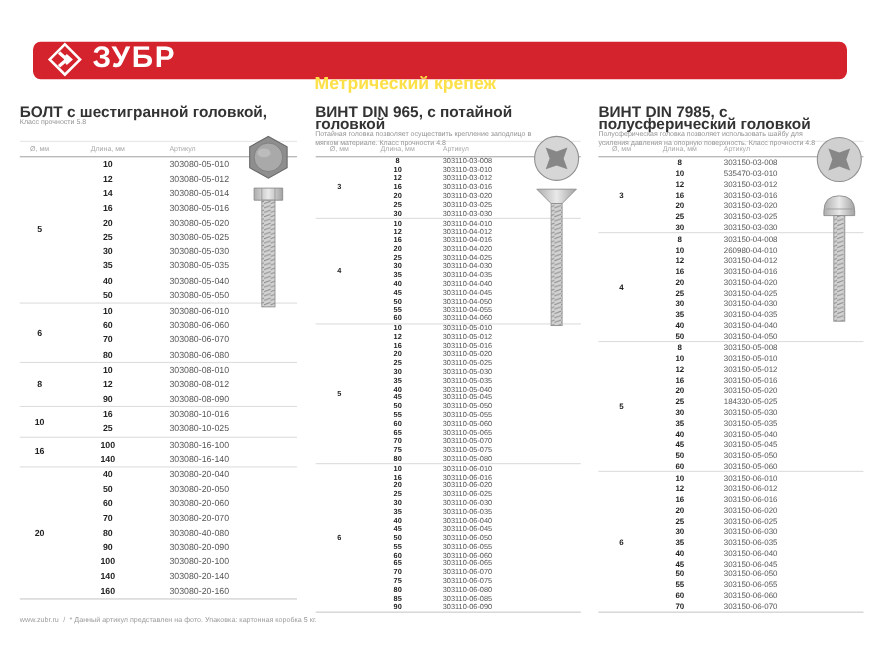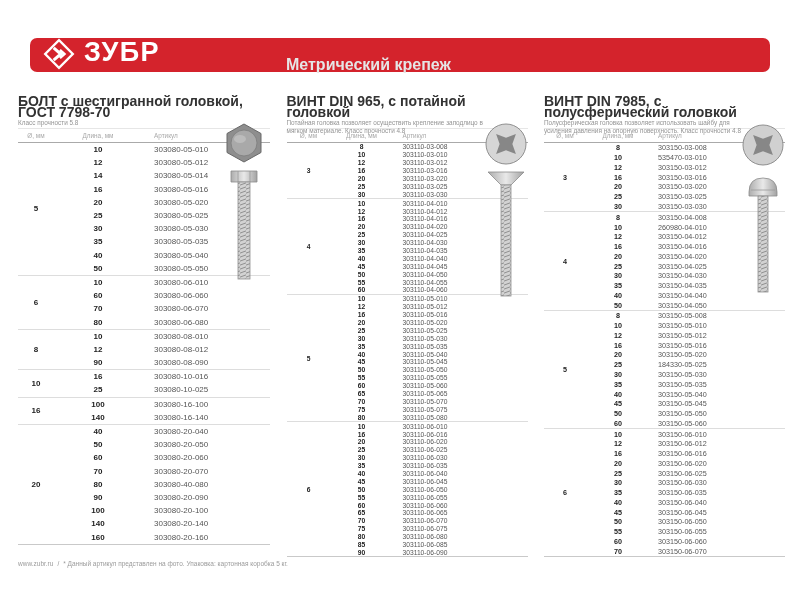--- a/index.html
+++ b/index.html
@@ -4,21 +4,21 @@
 <style>
   html,body{margin:0;padding:0;}
   body{width:800px;height:600px;background:#ffffff;font-family:"Liberation Sans",sans-serif;-webkit-font-smoothing:antialiased;}
   .page{position:relative;width:800px;height:600px;overflow:hidden;background:#fff;}
 
   
   .band{position:absolute;left:30px;top:38px;width:740px;height:34px;background:#d4232c;border-radius:7px;display:flex;align-items:flex-start;}
   .brand{display:flex;align-items:center;gap:9px;padding-left:13px;}
   .brand-icon{width:32px;height:32px;display:block;}
   .brand-name{color:#fff;font-weight:bold;font-size:27px;letter-spacing:1.5px;line-height:1;padding-bottom:3px;}
-  .band-title{position:absolute;left:256px;top:18px;color:#e5e5e5;font-weight:bold;font-size:16px;}
+  .band-title{position:absolute;left:256px;top:30px;color:#fde047;font-weight:bold;font-size:16px;}
 
   
   .tables{position:absolute;top:96px;left:18px;right:15px;display:flex;justify-content:space-between;}
   .tcol{position:relative;}
   .t1{width:252px;}.t2{width:241px;}.t3{width:241px;}
 
   .theader{height:32px;overflow:visible;}
   .ttl{font-size:14px;font-weight:bold;color:#333;line-height:10.5px;}
   .tdesc{font-size:6.4px;color:#949494;line-height:8.3px;margin-top:1.5px;max-width:215px;}
 
@@ -82,21 +82,20 @@
       </svg>
       <span class="brand-name">ЗУБР</span>
     </div>
     <div class="band-title">Метрический крепеж</div>
   </div>
 
   <div class="tables" id="tables">
       <div class="tcol t1">
         <div class="theader">
           <div class="ttl">БОЛТ с шестигранной головкой,</div>
-          <div class="ttl">ГОСТ 7798-70</div>
           <div class="tdesc">Класс прочности 5.8</div>
         </div>
         <div class="collabels">
           <div class="c-dia">Ø, мм</div>
           <div class="c-len">Длина, мм</div>
           <div class="c-sku">Артикул</div>
         </div>
         <div class="tbody">
           <div class="grp">
             <div class="c-dia dia">5</div>

